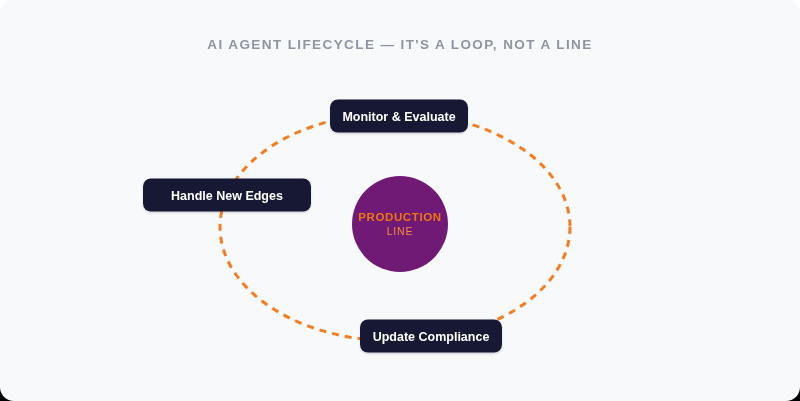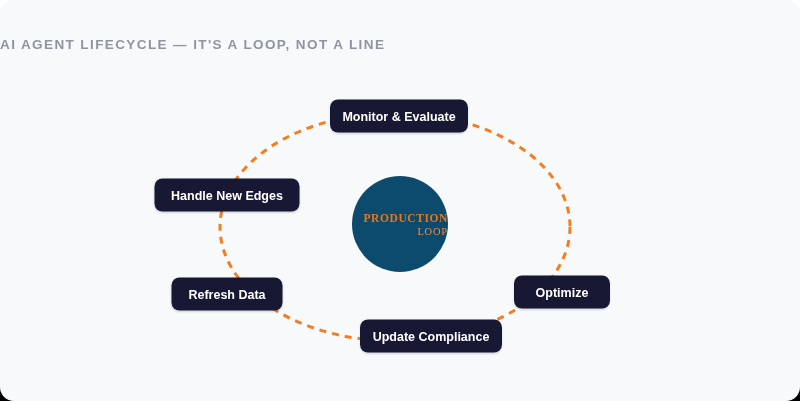--- a/index.html
+++ b/index.html
@@ -21,20 +21,21 @@
     background: #f7f9fb;
     border-radius: 14px;
     overflow: hidden;
   }
 
   .diagram-title {
     position: absolute;
     left: 0;
     top: 37px;
     width: 100%;
+    text-align: center;
     color: #8f95a0;
     font-size: 13.5px;
     font-weight: 700;
     letter-spacing: 1.4px;
     text-transform: uppercase;
   }
 
   svg.loop {
     position: absolute;
     left: 0; top: 0;
@@ -42,27 +43,26 @@
     height: 401px;
   }
 
   .core-circle {
     position: absolute;
     left: 352px;
     top: 176px;
     width: 96px;
     height: 96px;
     border-radius: 50%;
-    background: #0c4a6e;
+    background: #701a75;
     display: flex;
     flex-direction: column;
-    align-items: flex-end;
+    align-items: center;
     justify-content: center;
     text-align: center;
-    font-family: Liberation Serif, serif;
   }
   .core-line1 {
     color: #ee7511;
     font-size: 11.5px;
     font-weight: 700;
     letter-spacing: 0.6px;
   }
   .core-line2 {
     color: #f78c3c;
     font-size: 10.5px;
@@ -84,42 +84,40 @@
     align-items: center;
     justify-content: center;
     white-space: nowrap;
     box-shadow: 0 1px 2px rgba(23,25,52,0.15);
   }
   .stage-monitor  { left: 399px; top: 116px; width: 138px; }
   .stage-retrain  { left: 559px; top: 196px; width: 118px; }
   .stage-optimize { left: 562px; top: 292px; width: 96px;  }
   .stage-update   { left: 399px; top: 336px; width: 142px; margin-left: 32px; }
   .stage-refresh  { left: 227px; top: 294px; width: 111px; }
-  .stage-handle   { left: 227px; top: 195px; width: 145px; }
+  .stage-handle   { left: 227px; top: 195px; width: 168px; }
 </style>
 </head>
 <body>
 
 <div class="card">
 
   <div class="diagram-title">AI AGENT LIFECYCLE — IT'S A LOOP, NOT A LINE</div>
 
   <svg class="loop" viewBox="0 0 800 401" aria-hidden="true">
     <ellipse cx="395" cy="227" rx="175" ry="114" fill="none" stroke="#f57d1f" stroke-width="3" stroke-dasharray="7 6" stroke-linecap="butt"></ellipse>
   </svg>
 
   <div class="stage stage-monitor">Monitor &amp; Evaluate</div>
 
 
-  <div class="stage stage-optimize">Optimize</div>
 
   <div class="stage stage-update">Update Compliance</div>
 
-  <div class="stage stage-refresh">Refresh Data</div>
 
   <div class="stage stage-handle">Handle New Edges</div>
 
   <div class="core-circle">
     <div class="core-line1">PRODUCTION</div>
-    <div class="core-line2">LOOP</div>
+    <div class="core-line2">LINE</div>
   </div>
 
 </div>
 
 </body></html>

